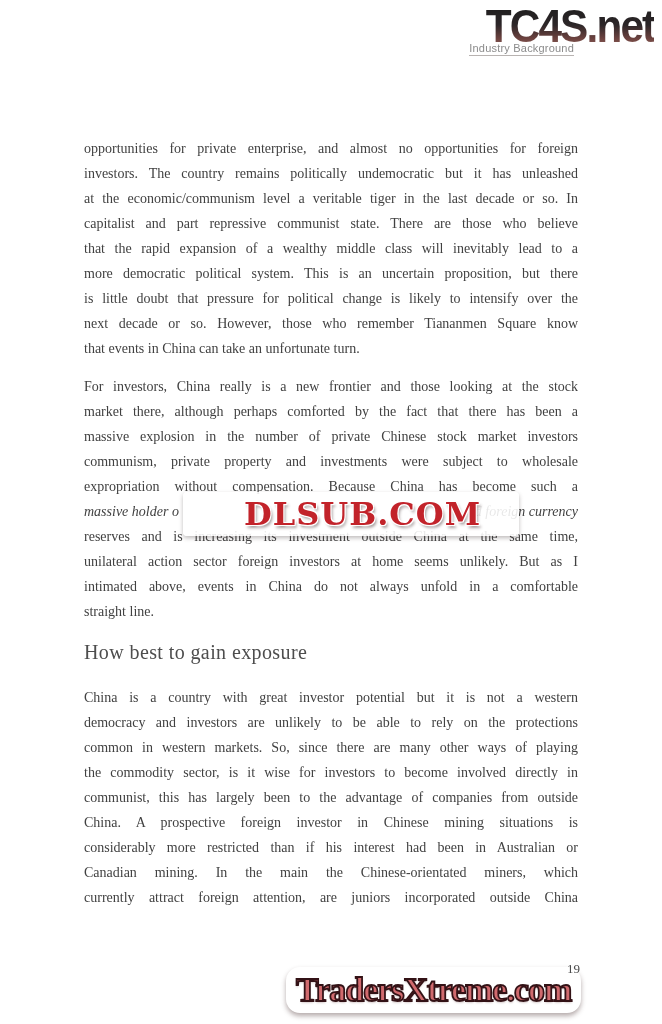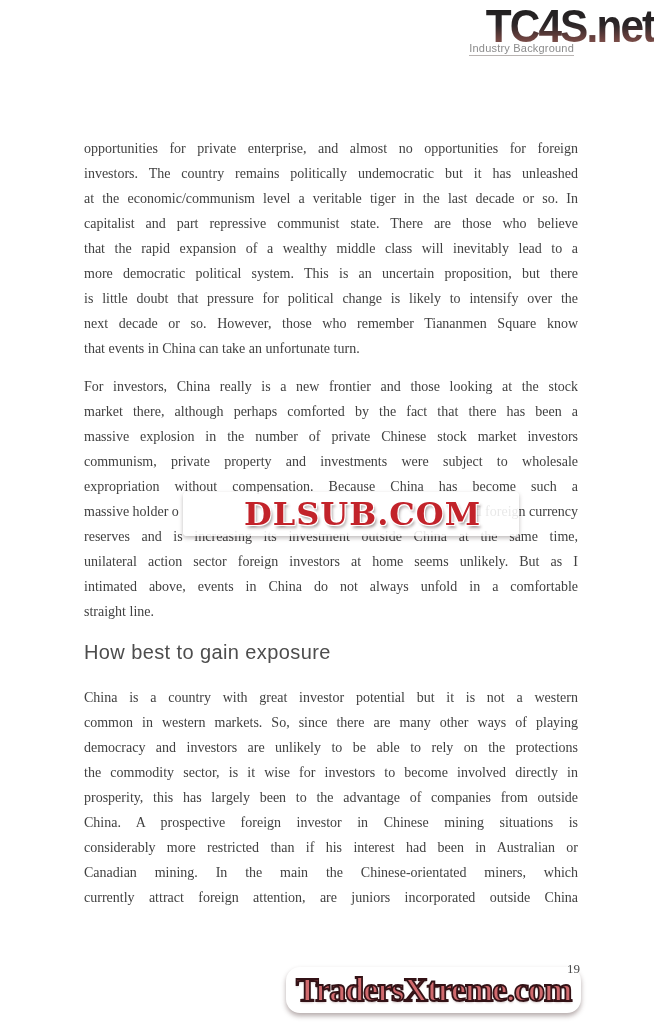--- a/index.html
+++ b/index.html
@@ -58,23 +58,24 @@
   .line {
     height: 25px;
     overflow: hidden;
     text-align: justify;
     text-align-last: justify;
   }
   .line.lastline { text-align-last: left; }
   .line.split {
     display: flex;
     justify-content: space-between;
+    font-style: italic;
   }
   .heading {
-    font-family: Liberation Sans, sans-serif;
+    font-family: Liberation Serif, serif;
     font-weight: 400;
     font-size: 20px;
     letter-spacing: 0.4px;
     color: #4d4d4d;
     height: 28px;
     margin: 16px 0 17px 0;
   }
 
   
   .watermark {
@@ -168,24 +169,24 @@
           <span>d foreign currency</span>
         </div>
         <div class="line">reserves and is increasing its investment outside China at the same time,</div>
         <div class="line">unilateral action sector foreign investors at home seems unlikely. But as I</div>
         <div class="line">intimated above, events in China do not always unfold in a comfortable</div>
         <div class="line lastline">straight line.</div>
       </div>
     <h2 class="heading">How best to gain exposure</h2>
     <div class="para">
         <div class="line">China is a country with great investor potential but it is not a western</div>
+        <div class="line">democracy and investors are unlikely to be able to rely on the protections</div>
         <div class="line">common in western markets. So, since there are many other ways of playing</div>
-        <div class="line">democracy and investors are unlikely to be able to rely on the protections</div>
         <div class="line">the commodity sector, is it wise for investors to become involved directly in</div>
-        <div class="line">prosperity, this has largely been to the advantage of companies from outside</div>
+        <div class="line">communist, this has largely been to the advantage of companies from outside</div>
         <div class="line">China. A prospective foreign investor in Chinese mining situations is</div>
         <div class="line">considerably more restricted than if his interest had been in Australian or</div>
         <div class="line">Canadian mining. In the main the Chinese-orientated miners, which</div>
         <div class="line">currently attract foreign attention, are juniors incorporated outside China</div>
       </div>
   </div>
 
   <div class="watermark">
     <span class="watermark-text">DLSUB.COM</span>
   </div>

